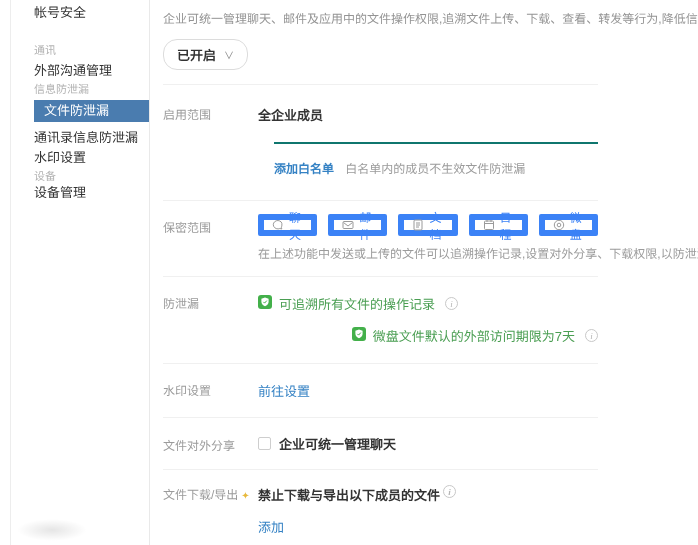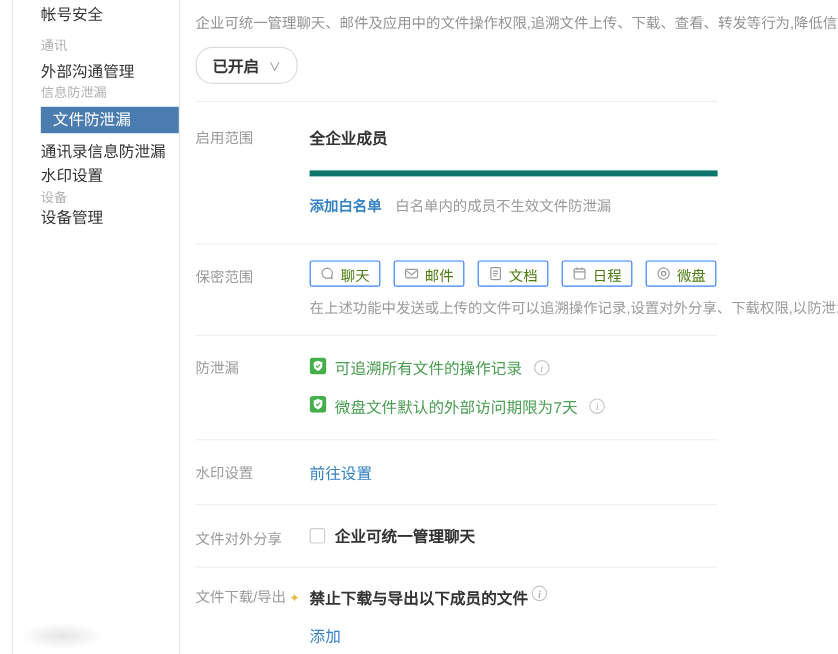--- a/index.html
+++ b/index.html
@@ -8,56 +8,56 @@
   .page { position:relative; width:616px; height:545px; display:flex; }
 
   
   .gutter { width:10px; flex:0 0 10px; background:#fff; }
   .sidebar { width:140px; flex:0 0 140px; border-left:1px solid #ededed;
              border-right:1px solid #e9e9e9; padding-top:3px; position:relative; background:#fff; }
   .sidebar .shadow-blob { position:absolute; left:6px; bottom:4px; width:70px; height:22px;
              background:radial-gradient(ellipse at center, rgba(0,0,0,0.10), rgba(0,0,0,0) 70%); }
   .side-item { height:20px; line-height:20px; padding-left:23px; font-size:13px; color:#333;
                white-space:nowrap; cursor:pointer; }
-  .side-section { margin-top:9px; height:14px; line-height:14px; padding-left:23px;
+  .side-section { margin-top:20px; height:14px; line-height:14px; padding-left:23px;
                   font-size:11px; color:#b2b2b2; white-space:nowrap; }
   .side-item.sel { margin-top:4px; margin-left:23px; padding-left:10px; height:22px; line-height:22px;
                    background:#4a7caf; color:#fff; }
   .mt4 { margin-top:4px; } .mt6 { margin-top:6px; } .mt10 { margin-top:1px; }
 
   
   .main { flex:1 1 auto; padding:0 18px 0 13px; min-width:0; }
   .desc-row { padding-top:9px; font-size:12px; color:#949494; white-space:nowrap; display:flex; align-items:center; }
   .status-row { margin-top:13px; padding-bottom:14px; border-bottom:1px solid #f0f0f0; }
   .btn { display:inline-flex; align-items:center; gap:8px; border:1px solid #dcdcdc; border-radius:14px;
          background:#fff; padding:5px 13px; font-size:13px; font-weight:bold; color:#333; cursor:pointer; }
   .btn .car { font-size:10px; color:#8a8a8a; font-weight:normal; }
 
   .row { display:flex; border-bottom:1px solid #f0f0f0; }
   .row:last-child { border-bottom:none; }
   .lbl { flex:0 0 95px; font-size:12px; color:#9b9b9b; white-space:nowrap; }
   .val { flex:1 1 auto; min-width:0; }
 
   .row-scope   { padding:20px 0 0; }
   .scope-value { font-size:13px; font-weight:bold; color:#333; }
-  .whitelist   { margin-top:18px; border-top:5px solid #0f766e; padding:15px 0 24px; font-size:12px; }
+  .whitelist   { margin-top:18px; border-top:2px solid #0f766e; padding:15px 0 24px; font-size:12px;margin-left:16px; }
   .link  { color:#3582c4; cursor:pointer; text-decoration:none; }
   .hint  { color:#9b9b9b; }
   .whitelist .link { font-weight:bold; margin-right:8px; }
 
   .row-secrecy { padding:13px 0 15px; }
   .chips { display:flex; gap:11px; }
-  .chip  { display:inline-flex; align-items:center; gap:5px; border:1px solid #3b82f6; border-radius:2px;
-           padding:3px 8px; font-size:12px; color:#4d7c0f; background:#fff; height:22px; cursor:pointer; }
+  .chip  { display:inline-flex; align-items:center; gap:5px; border:6px solid #3b82f6; border-radius:2px;
+           padding:3px 8px; font-size:12px; color:#3b82f6; background:#fff; height:22px; cursor:pointer; }
   .chip svg { display:block; }
   .secrecy-hint { margin-top:8px; font-size:12px; color:#9b9b9b; white-space:nowrap; }
 
   .row-prevent { padding:17px 0 18px; }
   .prevent-line { display:flex; align-items:center; gap:7px; font-size:13px; color:#4a9e52; }
-  .prevent-line + .prevent-line { margin-top:13px; }
+  .prevent-line + .prevent-line { margin-top:13px;justify-content:flex-end; }
   .info-icon { display:inline-block; width:13px; height:13px; border:1px solid #c8c8c8; border-radius:50%;
                color:#b5b5b5; font-size:9px; line-height:12px; text-align:center; margin-left:3px;
                font-family:"Liberation Serif","DejaVu Serif",serif; font-style:italic; cursor:pointer; }
 
   .row-watermark { padding:17px 0; font-size:13px; }
   .row-share { padding:16px 0; }
   .share-line { display:flex; align-items:center; gap:8px; font-size:13px; font-weight:bold; color:#333; }
   .checkbox { width:13px; height:13px; border:1px solid #cecece; border-radius:2px; background:#fff;
               display:inline-block; cursor:pointer; }
 

